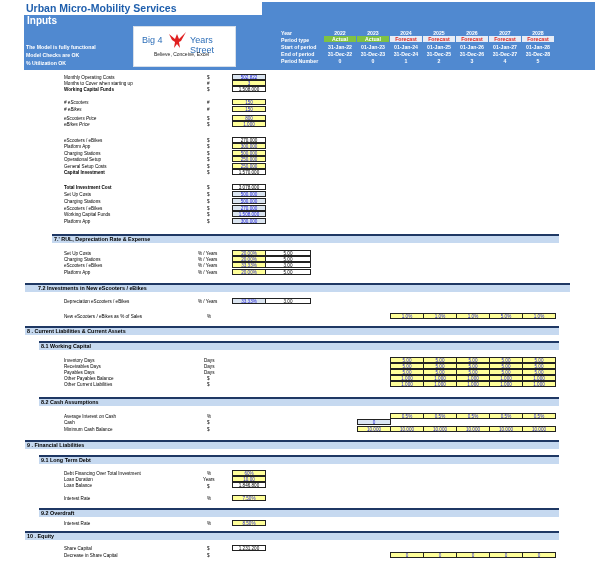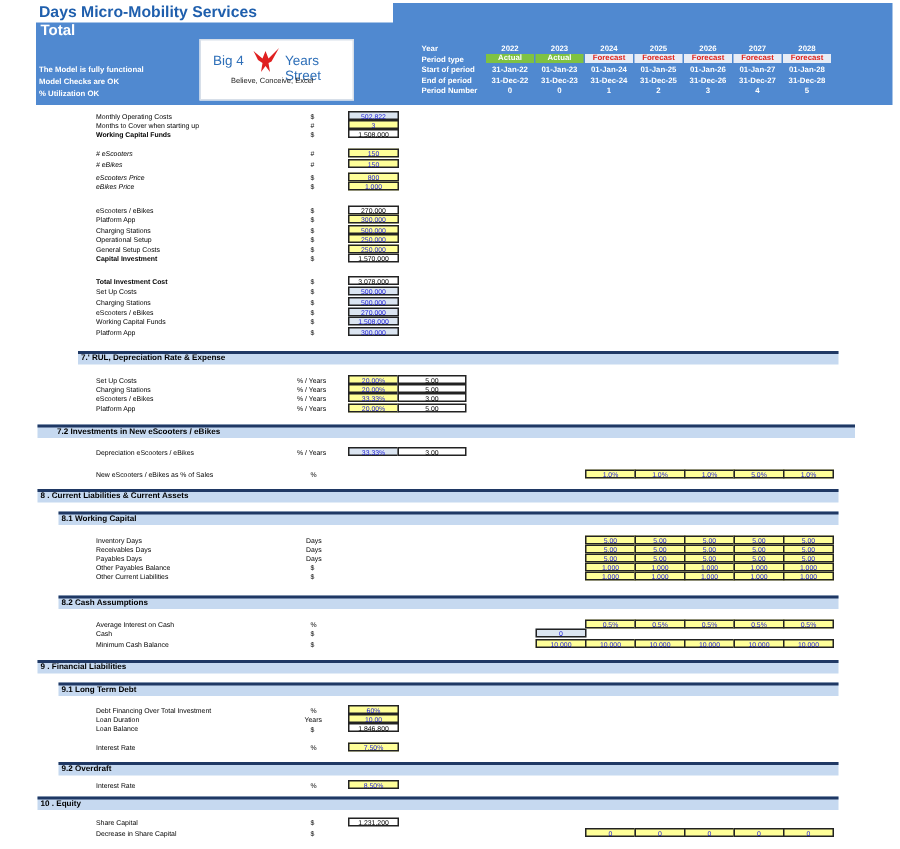--- a/index.html
+++ b/index.html
@@ -26,24 +26,24 @@
   .unit{font-size:4.6px;white-space:nowrap;}
   .box{height:5.5px;line-height:5.5px;text-align:center;font-size:4.6px;border:1px solid #222;box-sizing:border-box;white-space:nowrap;}
   .yel{background:#ffff99;color:#1a1ad6;}
   .ltb{background:#dbe5f1;color:#1a1ad6;}
   .wht{background:#fff;color:#000;}
   .sec{height:7px;background:#c6d9f0;border-top:2px solid #1f3864;font-weight:bold;font-size:5.4px;line-height:7px;white-space:nowrap;}
 </style>
 </head>
 <body>
 
-<div class="abs title">Days Micro-Mobility Services</div>
+<div class="abs title">Urban Micro-Mobility Services</div>
 <div class="abs band"></div>
 <div class="abs band2"></div>
-<div class="abs inputs-title">Total</div>
+<div class="abs inputs-title">Inputs</div>
 <div class="abs status" style="top:44px">The Model is fully functional</div>
 <div class="abs status" style="top:52px">Model Checks are OK</div>
 <div class="abs status" style="top:60px">% Utilization OK</div>
 
 <div class="abs logo">
   <span class="l1">Big 4</span>
   <svg class="bird" viewBox="0 0 20 20">
     <path d="M2 4 L8 9 L10 4 L12 9 L19 2 L14 11 L12 12 L13 18 L10 14 L7 18 L8 12 L5 10 Z" fill="#e02020"></path>
   </svg>
   <span class="l2">Years Street</span>

